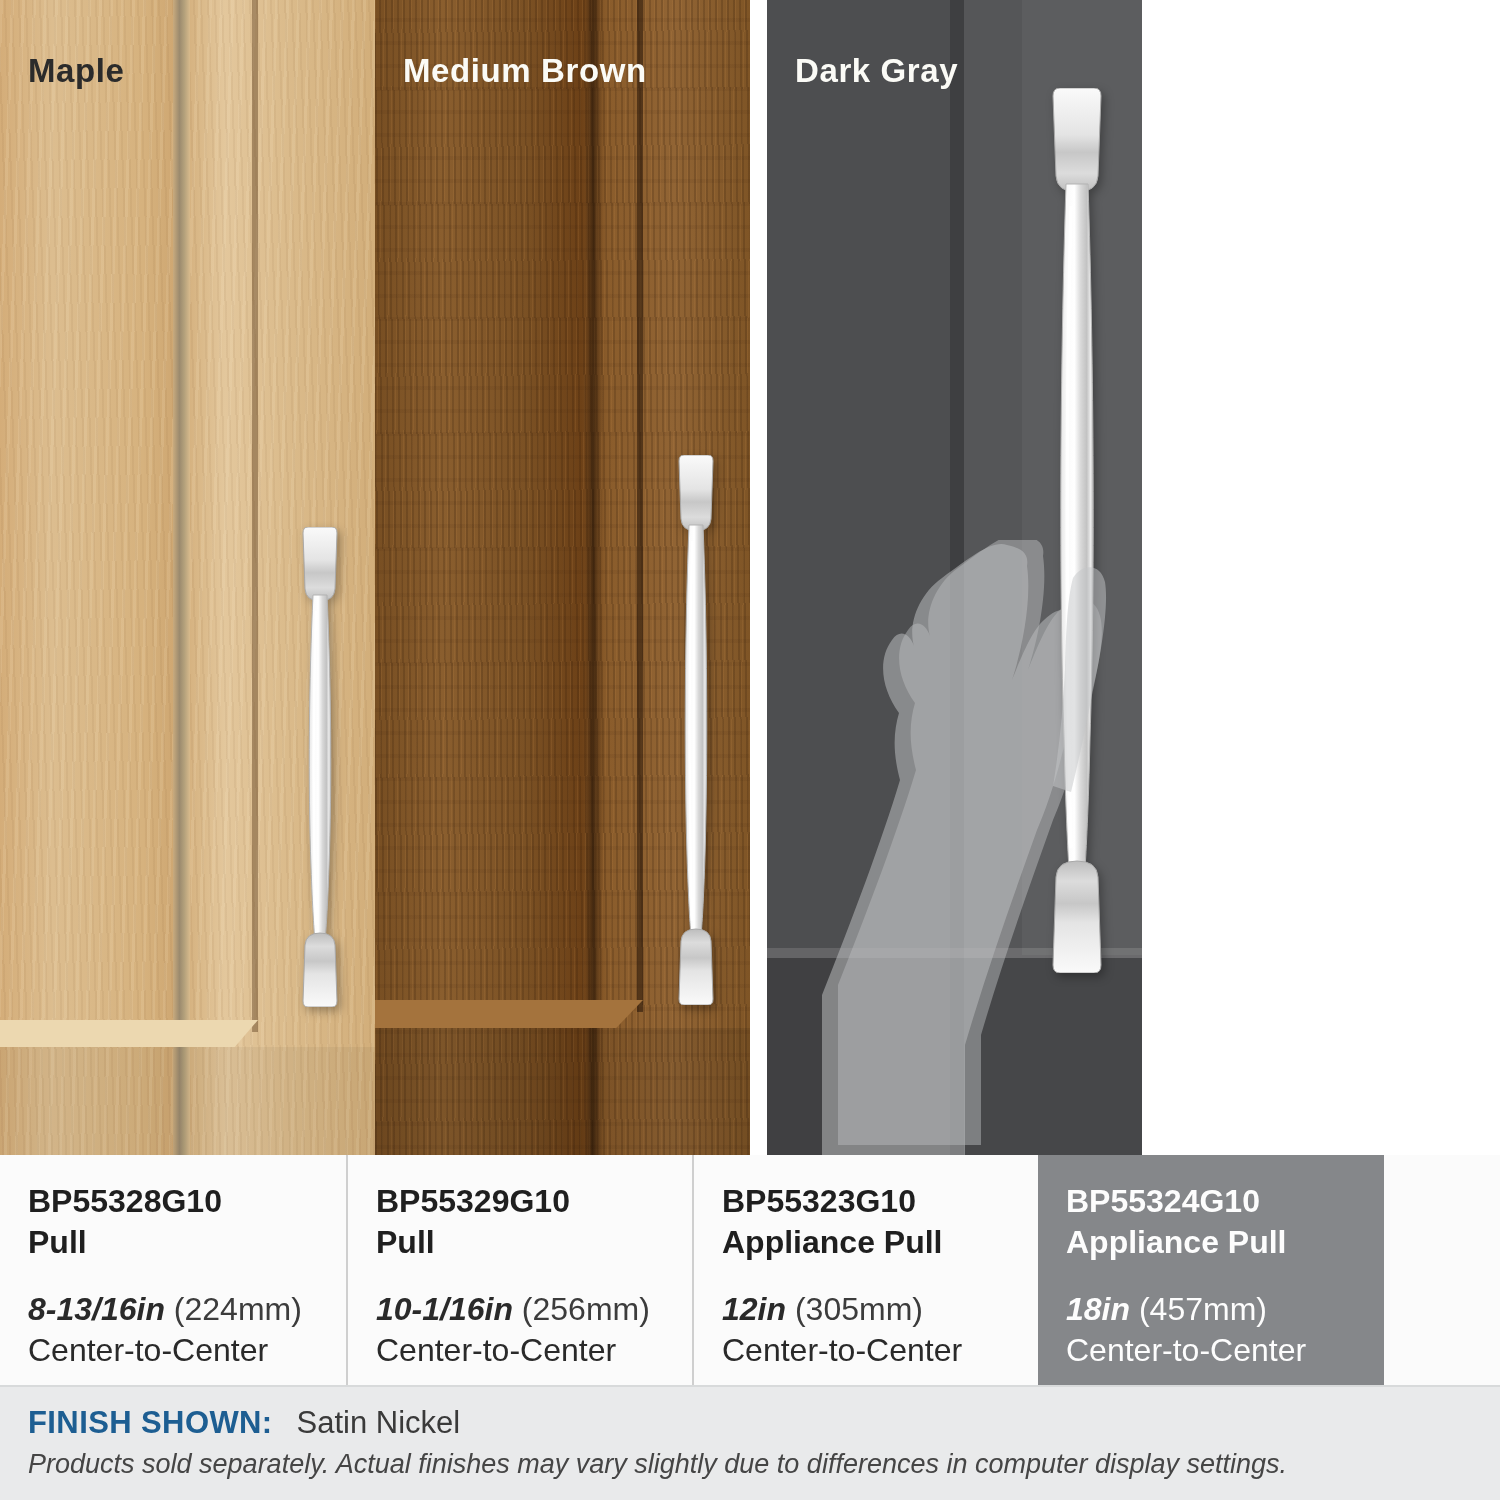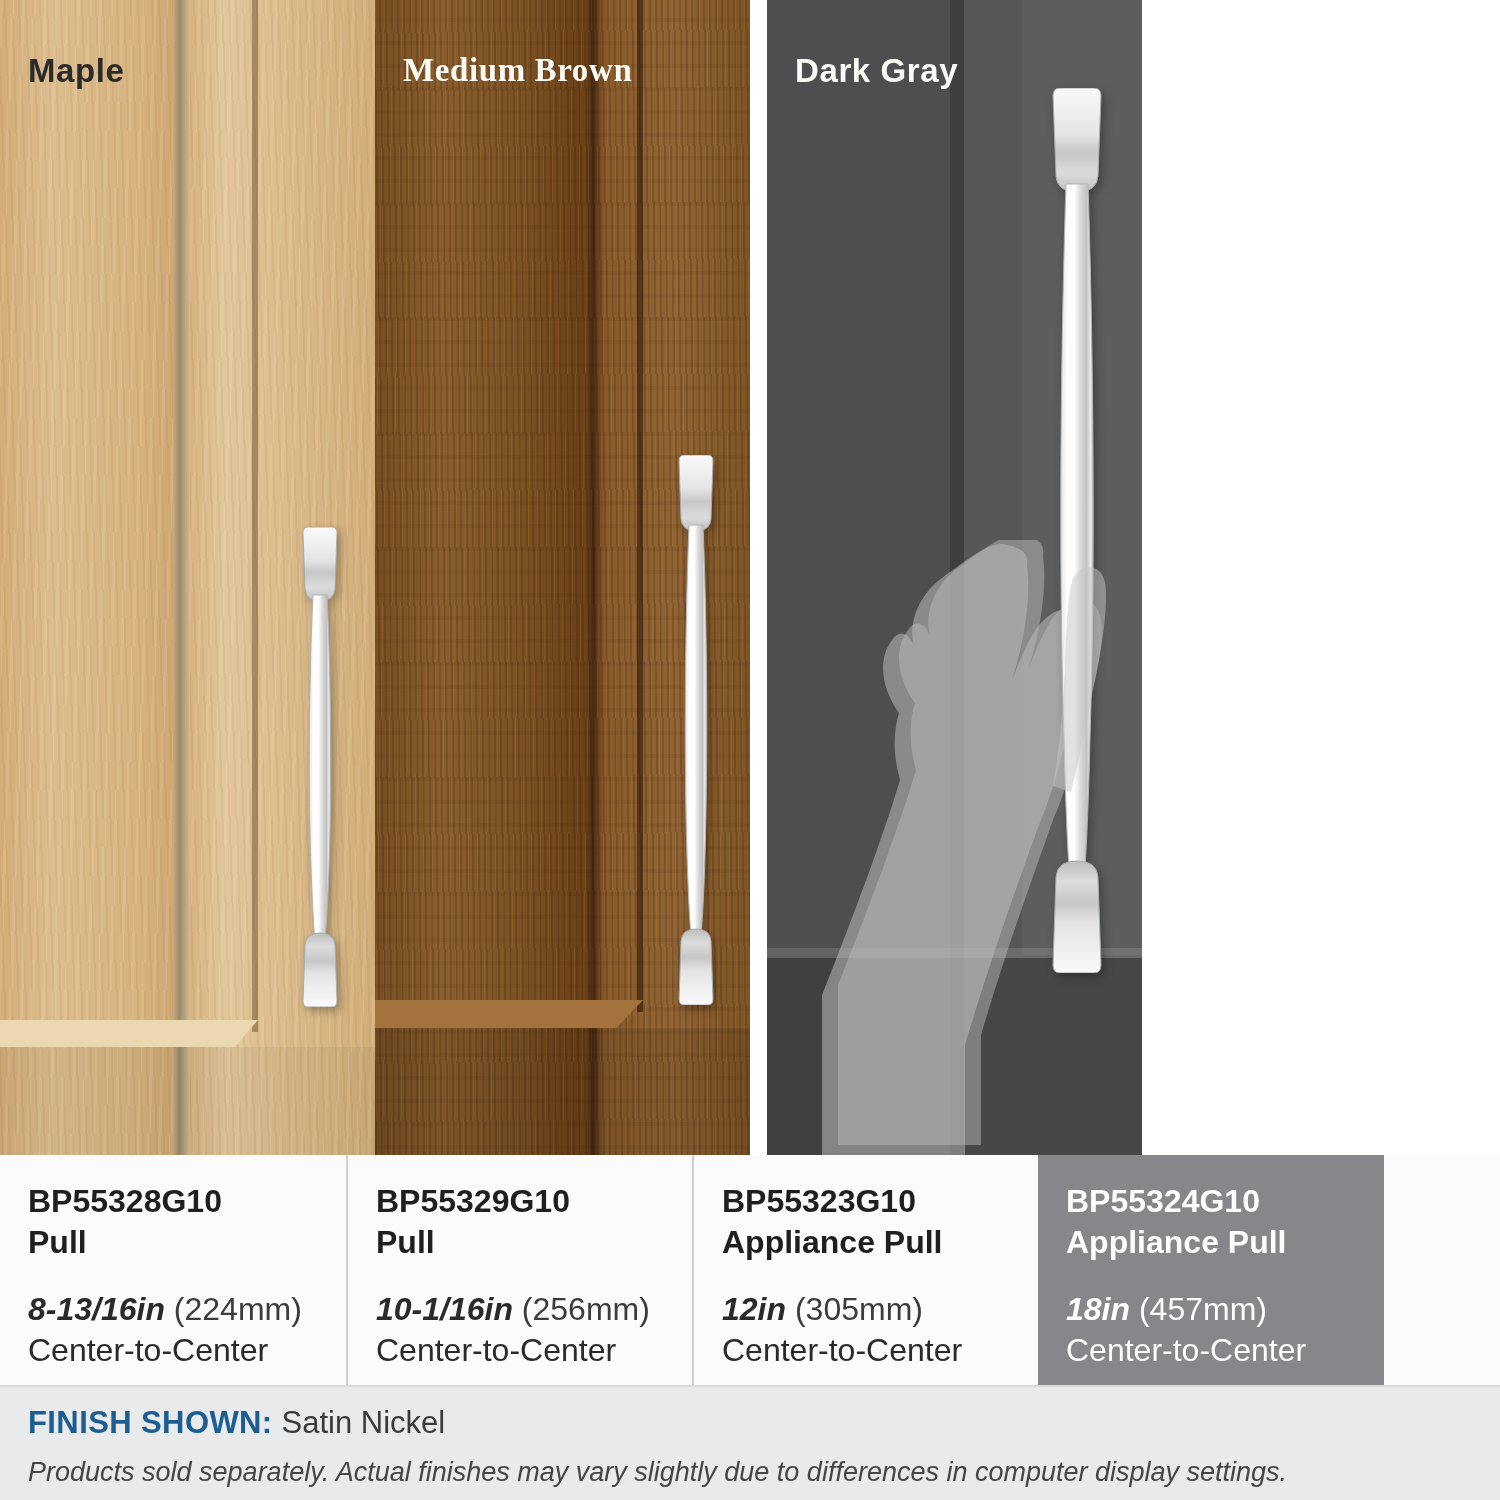--- a/index.html
+++ b/index.html
@@ -7,21 +7,21 @@
          font-family:"Liberation Sans",sans-serif;background:#fff;}
 
   
   .swatches{position:absolute;top:0;left:0;width:1500px;height:1155px;display:flex;}
   .col{position:relative;width:375px;height:1494px;overflow:hidden;}
 
   .maple{background:linear-gradient(90deg,#d4ad79 0%,#dcbd8f 14%,#d6b27e 38%,#cfa873 46%,#d8b685 52%,#e3c79c 60%,#daba8a 78%,#d2ae7a 100%);}
   .maple::before{content:'';position:absolute;inset:0;
      background:repeating-linear-gradient(88deg,rgba(120,80,40,.07) 0 2px,transparent 2px 7px),
                 repeating-linear-gradient(92deg,rgba(255,240,210,.12) 0 3px,transparent 3px 11px);}
-  .brown{background:linear-gradient(90deg,#774e22 0%,#8a5e2e 18%,#7b5124 40%,#6d4117 55%,#8a5c2b 62%,#916434 80%,#7f5526 100%);font-family:Liberation Serif, serif;}
+  .brown{background:linear-gradient(90deg,#774e22 0%,#8a5e2e 18%,#7b5124 40%,#6d4117 55%,#8a5c2b 62%,#916434 80%,#7f5526 100%);}
   .brown::before{content:'';position:absolute;inset:0;
      background:repeating-linear-gradient(89deg,rgba(40,20,5,.18) 0 2px,transparent 2px 6px),
                 repeating-linear-gradient(91deg,rgba(200,140,75,.14) 0 1px,transparent 1px 9px),
                 repeating-linear-gradient(0deg,rgba(60,30,10,.08) 0 4px,transparent 4px 23px);}
   .greige{background:linear-gradient(90deg,#c3bcb0 0%,#c9c2b6 30%,#c7c0b4 100%);}
   .darkgray{background:#555658;margin-left:17px;}
 
   .layer{position:absolute;}
   
   .gap1{left:173px;top:0;width:17px;height:100%;background:linear-gradient(90deg,#c9ab7e,#9b8a6e 38%,#b3a07b 66%,#d8ba8c);}
@@ -70,22 +70,22 @@
   .sizeline .mm{font-weight:400;color:#3c3c3c;}
   .ctc{font-size:32px;color:#2a2a2a;line-height:41px;}
   .panel.hl .code,.panel.hl .product,.panel.hl .sizeline,.panel.hl .ctc,
   .panel.hl .mm{color:#fdfdfd;}
 
   
   .footer{position:absolute;top:1385px;left:0;width:1500px;height:115px;background:#e9eaeb;
           border-top:2px solid #d8dadb;box-sizing:border-box;padding:18px 0 0 28px;}
   .finish-shown{font-size:31px;}
   .fs-label{color:#1d5e92;font-weight:700;letter-spacing:.4px;}
-  .fs-value{color:#3a3a3a;font-weight:400;margin-left:9px;text-align:center;}
-  .disclaimer{margin-top:16px;font-size:27px;font-style:italic;color:#454545;}
+  .fs-value{color:#3a3a3a;font-weight:400;margin-left:24px;text-align:center;}
+  .disclaimer{margin-top:8px;font-size:27px;font-style:italic;color:#454545;}
 </style>
 </head>
 <body>
 
 <div class="stage">
 
   <svg width="0" height="0" style="position:absolute">
     <defs>
       <linearGradient id="gBody" x1="0" y1="0" x2="1" y2="0">
         <stop offset="0" stop-color="#e6e6e6"></stop>

